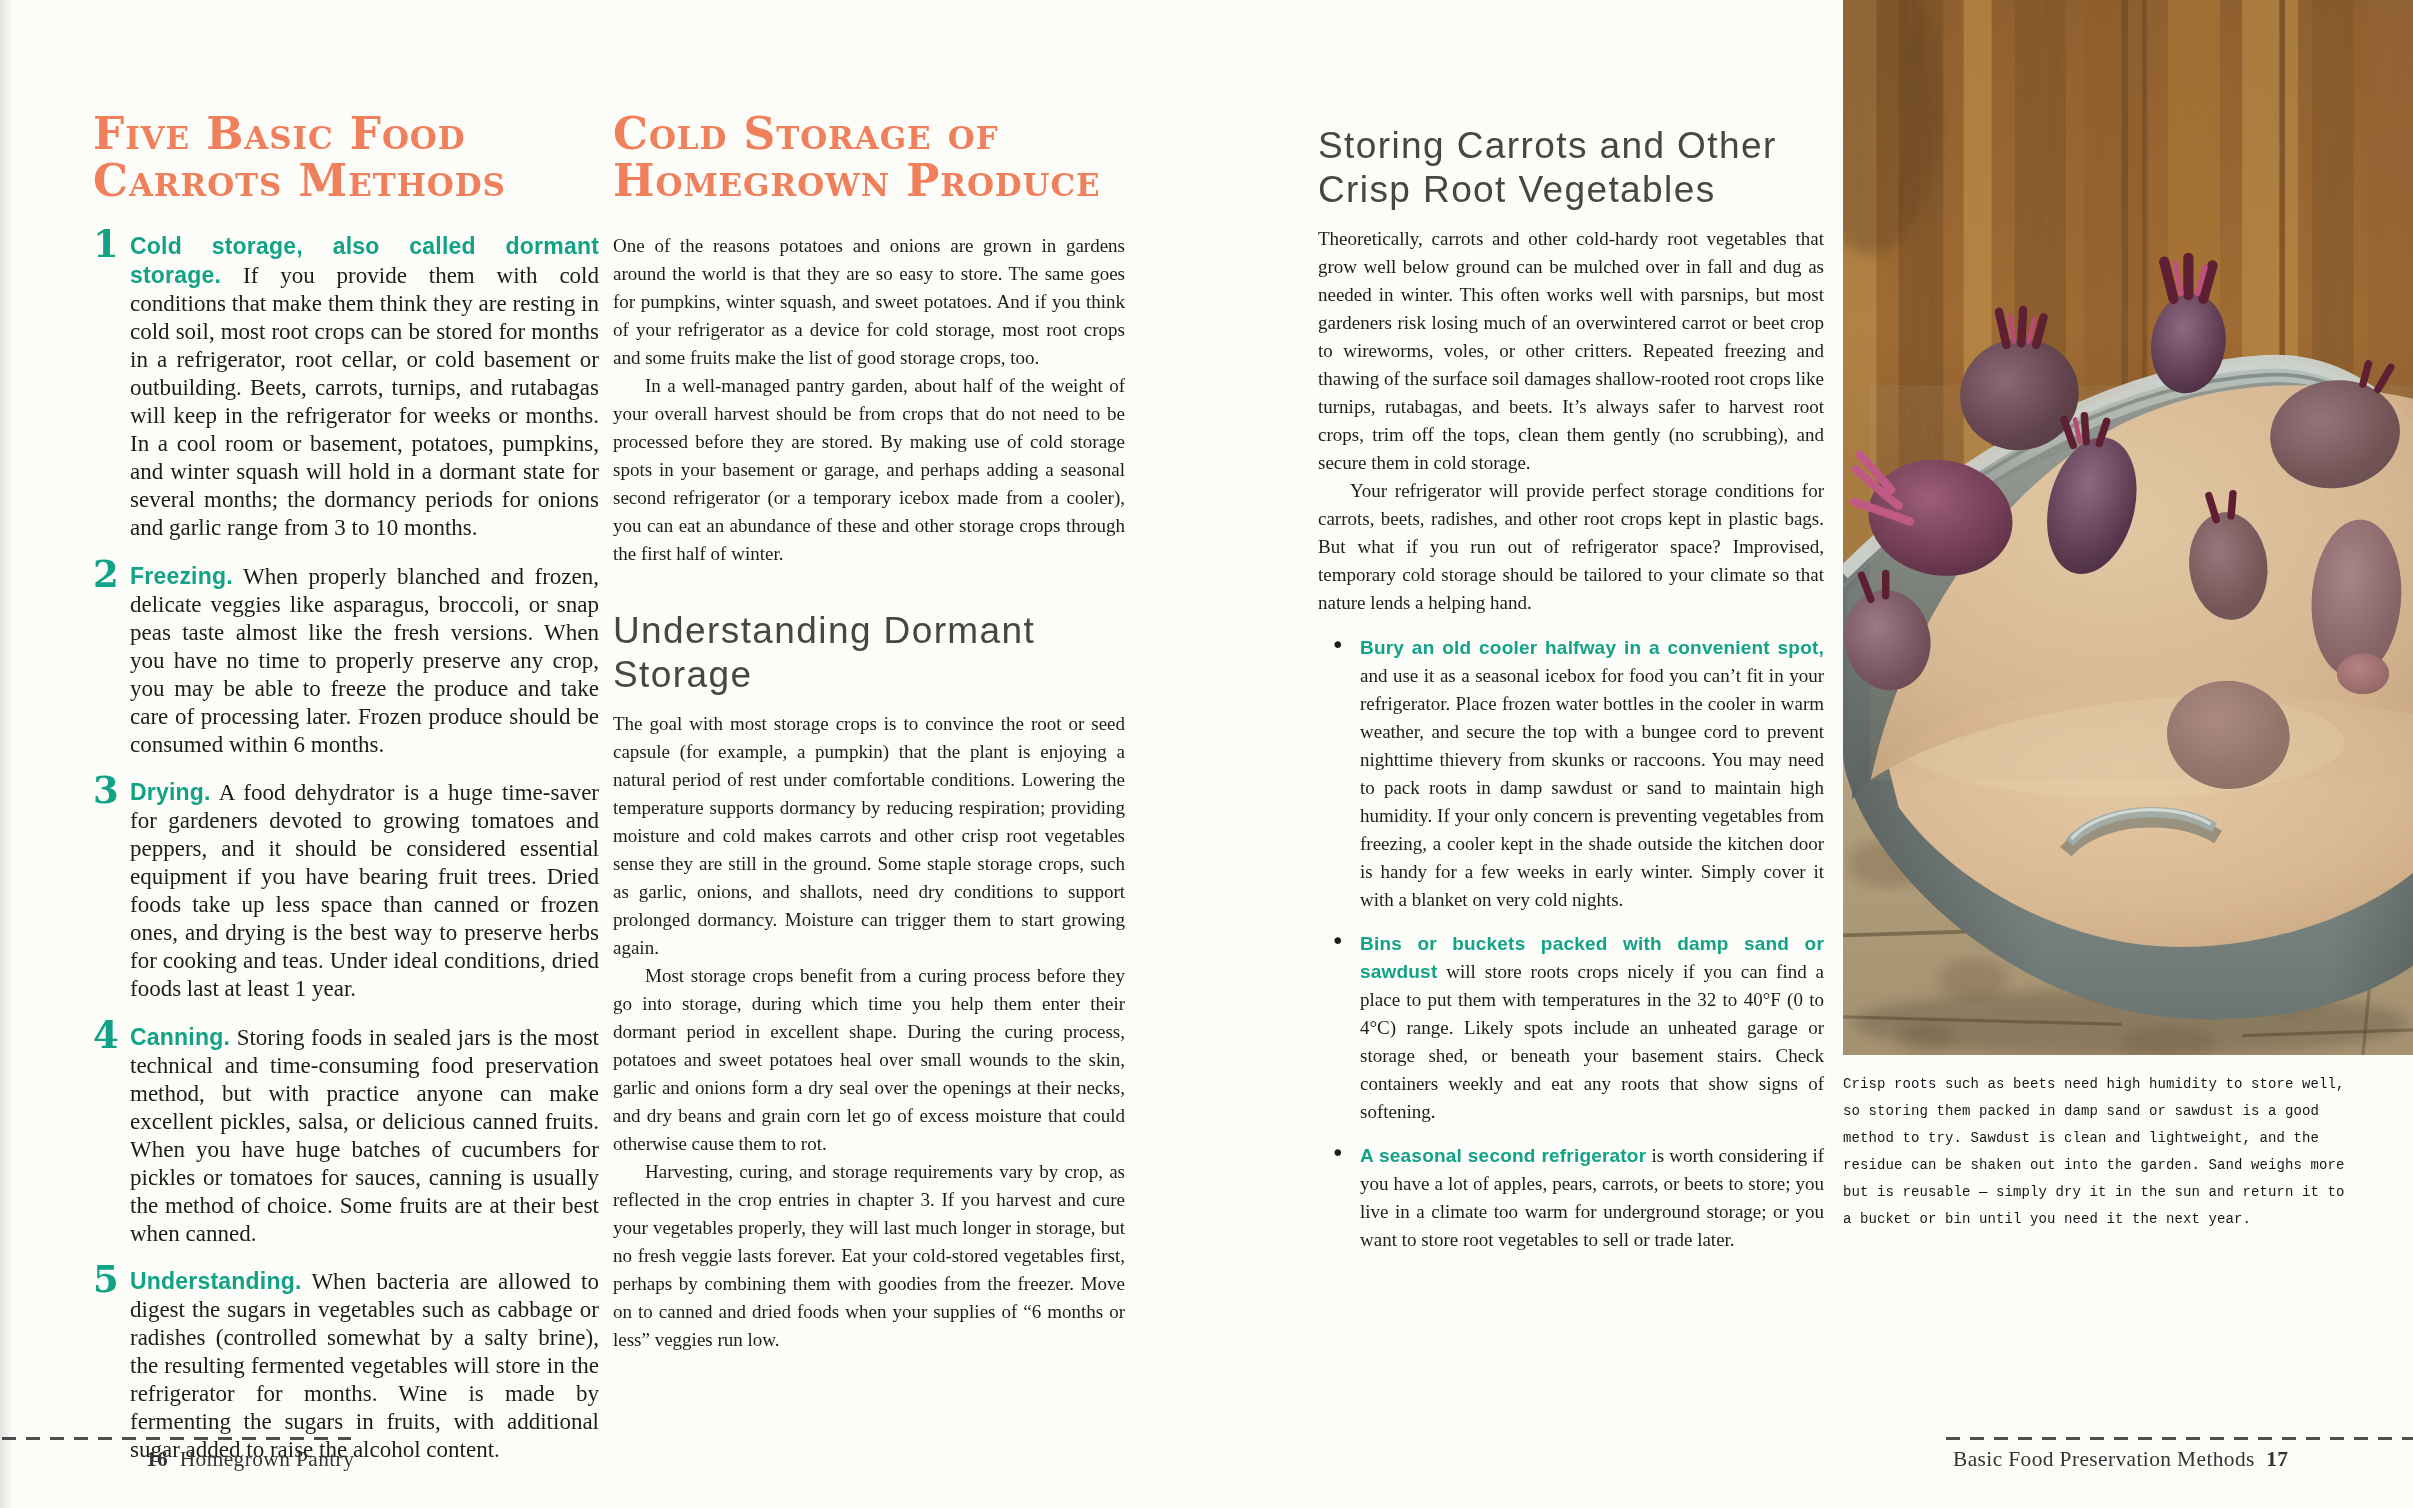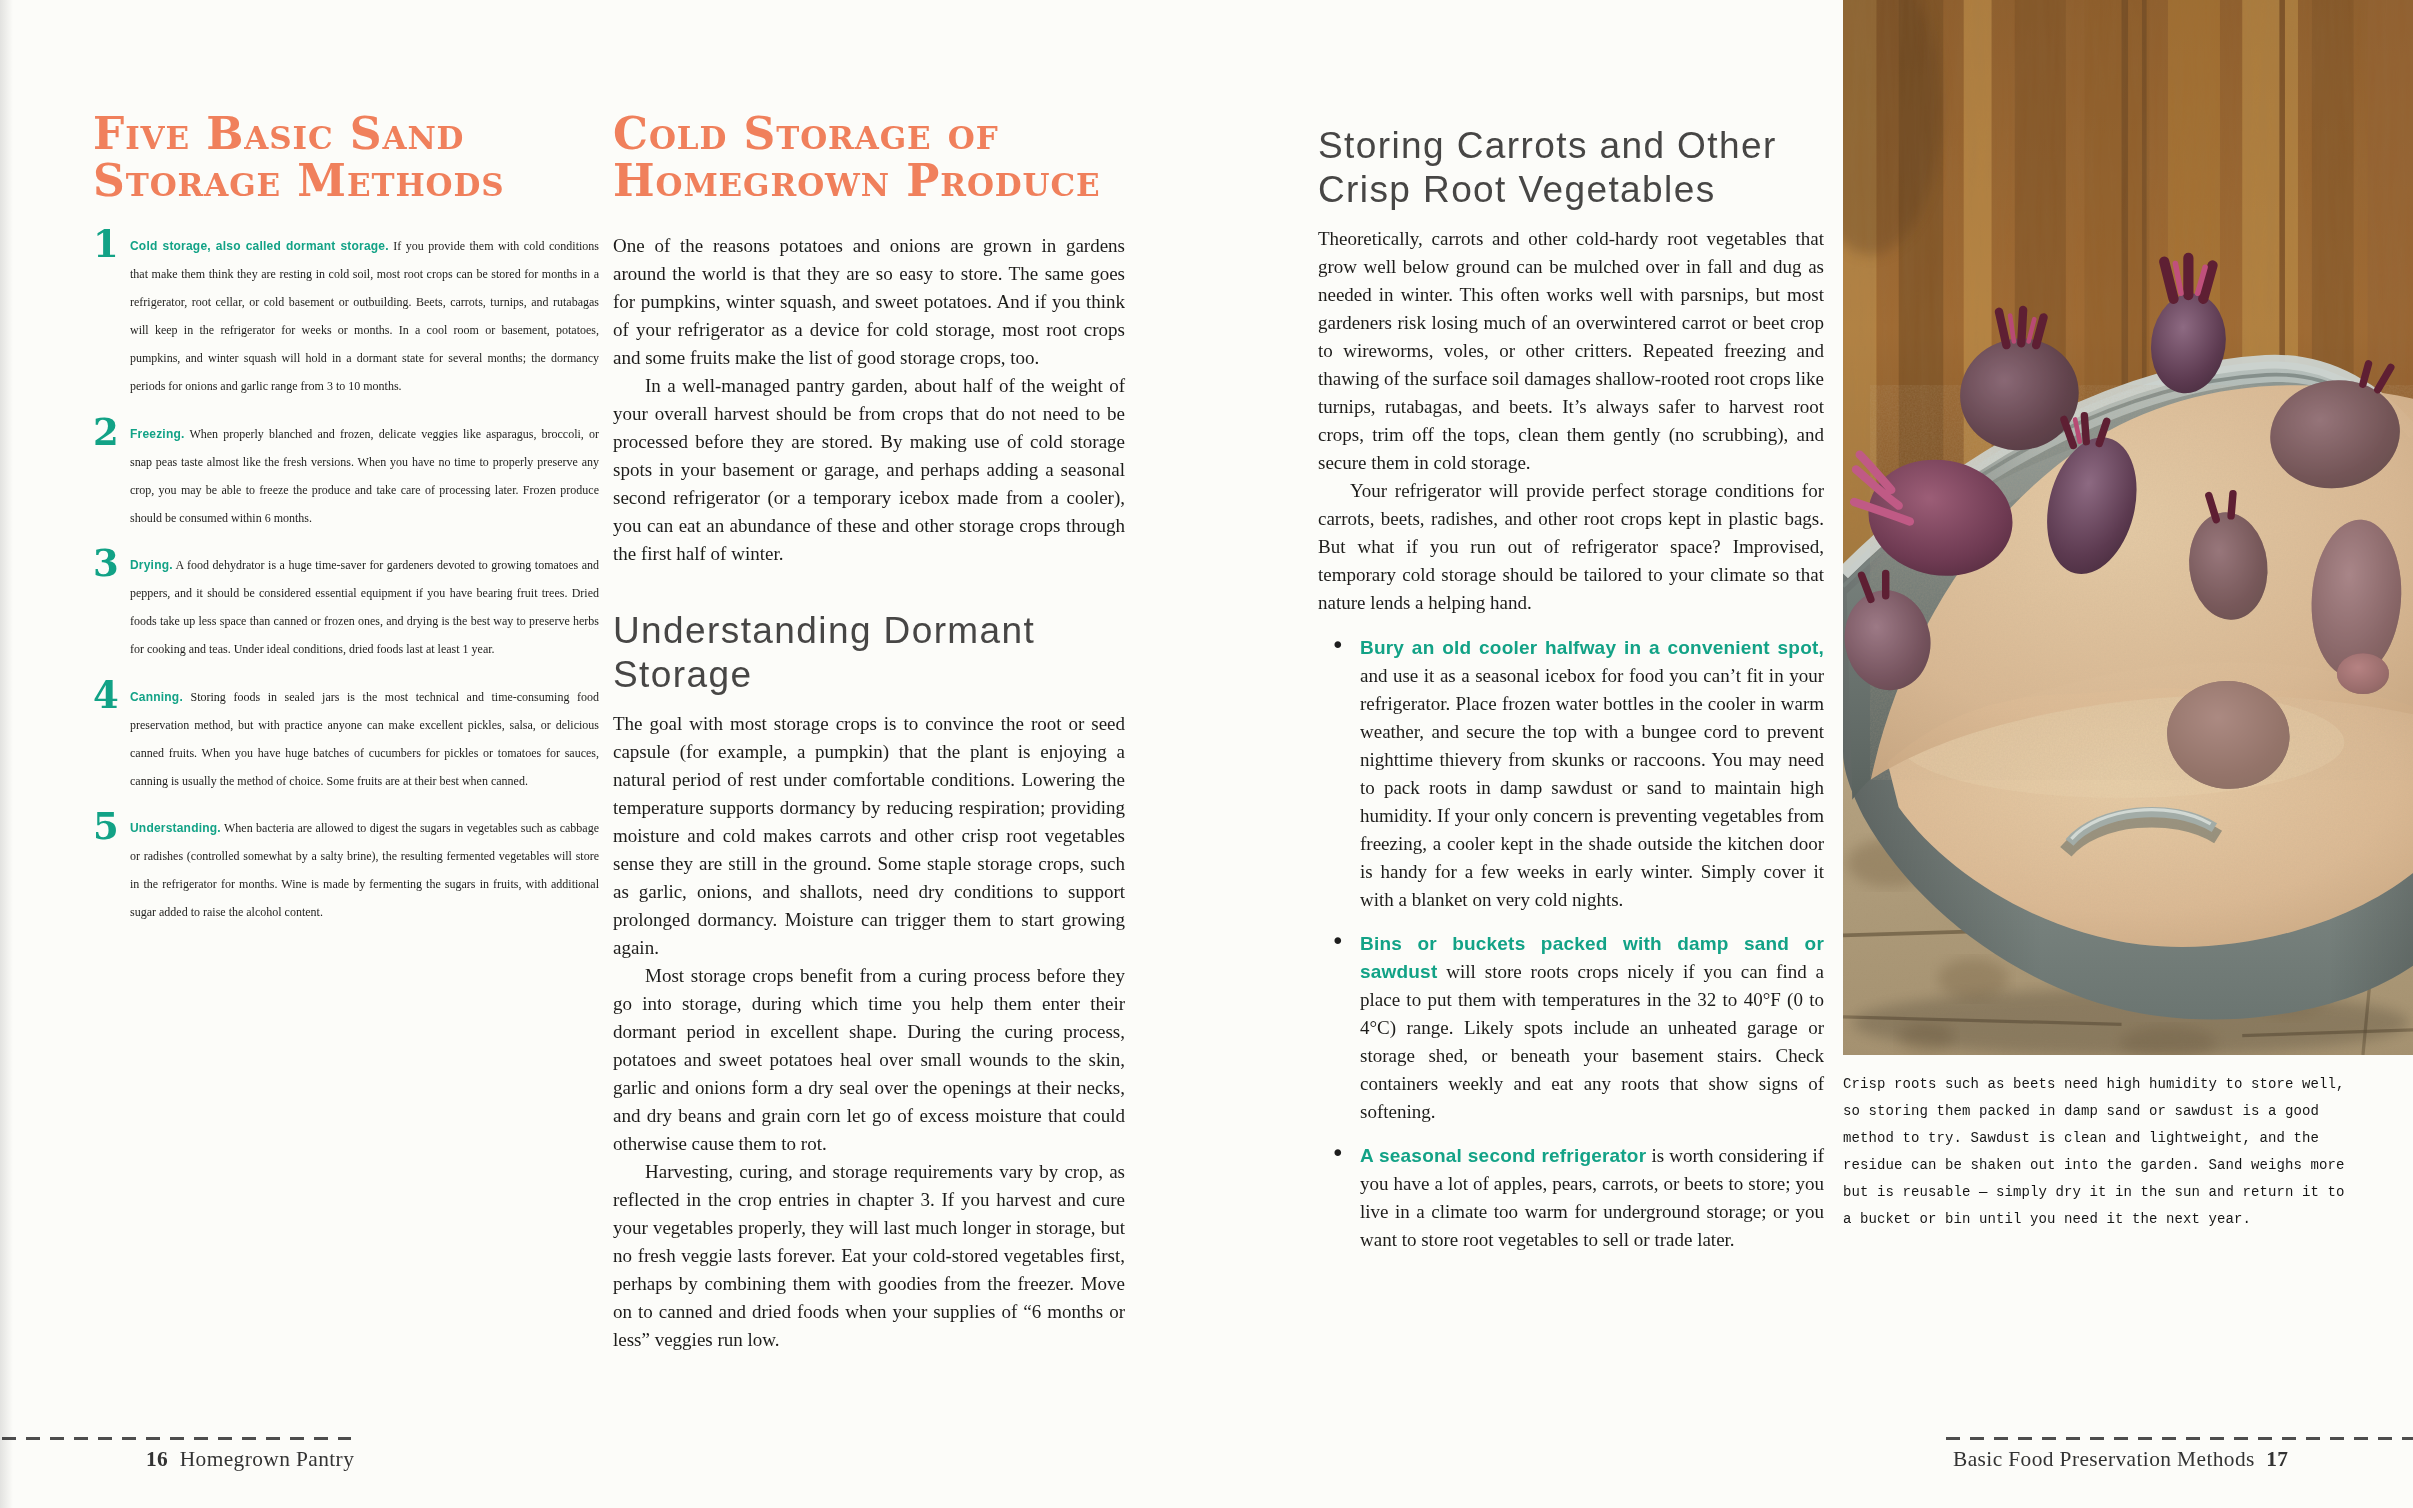--- a/index.html
+++ b/index.html
@@ -36,21 +36,21 @@
   }
   .col3 h2.subhead { margin:0 0 13px 0; max-width:506px; }
 
   .items { margin-top:0; }
   .item { display:flex; margin-bottom:19.5px; }
   .num {
     flex:none; width:37px; margin-top:-3.7px;
     font-family:"DejaVu Serif", serif; font-weight:bold;
     font-size:37px; line-height:33px; color:#12a286;
   }
-  .itxt { width:469px; font-size:12px; line-height:28px; text-align:justify; hyphens:auto; }
+  .itxt { width:469px; font-size:23px; line-height:28px; text-align:justify; hyphens:auto; }
 
   .lead {
     font-family:"Liberation Sans", sans-serif; font-weight:bold;
     color:#12a286; letter-spacing:0.2px;
   }
 
   .bullets { margin-top:16.7px; }
   .bullet { position:relative; padding-left:42px; margin-bottom:16px;
     font-size:19px; line-height:28px; text-align:justify; hyphens:auto; }
   .bullet .dot{
@@ -82,21 +82,21 @@
   .footer-left  { left:146px; }
   .footer-right { left:1953px; width:334px; text-align:right; }
   .pgnum { font-weight:bold; }
 </style>
 </head>
 <body>
 
 <div class="spread">
 
   <section class="col col1">
-    <h1 class="display">Five Basic Sand Storage Methods</h1>
+    <h1 class="display">Five Basic Food Carrots Methods</h1>
     <div class="items">
 
       <div class="item">
         <div class="num">1</div>
         <div class="itxt"><span class="lead">Cold storage, also called dormant storage.</span> <span>If you provide them with cold conditions that make them think they are resting in cold soil, most root crops can be stored for months in a refrigerator, root cellar, or cold basement or outbuilding. Beets, carrots, turnips, and rutabagas will keep in the refrigerator for weeks or months. In a cool room or basement, potatoes, pumpkins, and winter squash will hold in a dormant state for several months; the dormancy periods for onions and garlic range from 3 to 10 months.</span></div>
       </div>
 
       <div class="item">
         <div class="num">2</div>
         <div class="itxt"><span class="lead">Freezing.</span> <span>When properly blanched and frozen, delicate veggies like asparagus, broccoli, or snap peas taste almost like the fresh versions. When you have no time to properly preserve any crop, you may be able to freeze the produce and take care of processing later. Frozen produce should be consumed within 6 months.</span></div>

